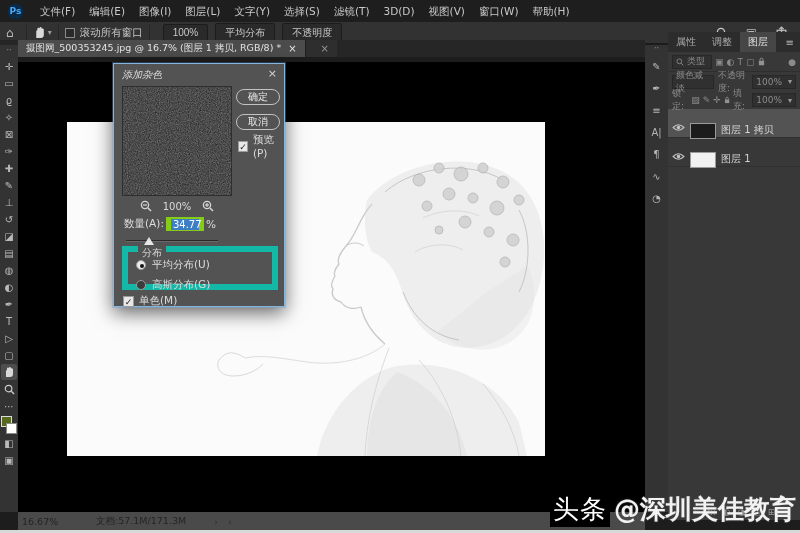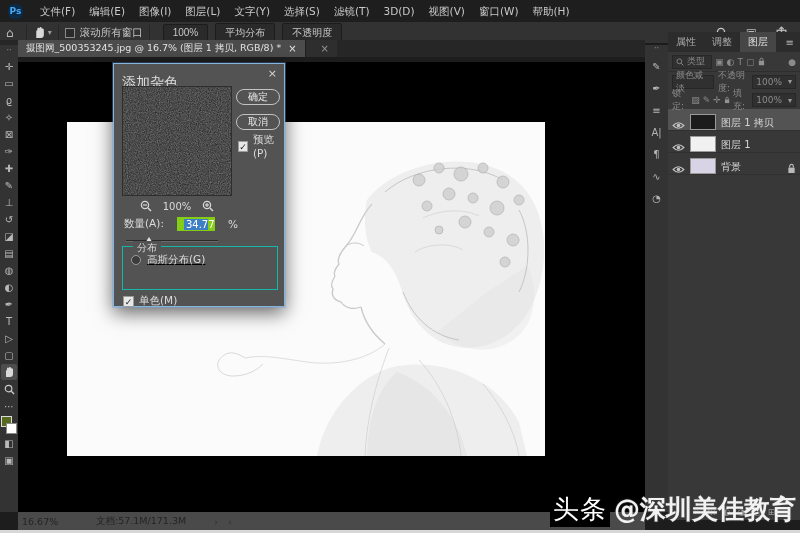--- a/index.html
+++ b/index.html
@@ -48,41 +48,41 @@
   #fg-swatch { position:absolute; left:0; top:0; width:11px; height:11px; border:1px solid #dcdcdc; }
   #bg-swatch { position:absolute; right:0; bottom:0; width:11px; height:11px; border:1px solid #8a8a8a; background:#fff; }
 
   
   #canvas-area { position:absolute; left:18px; top:62px; width:627px; height:450px; background:#000; }
   #document { position:absolute; left:49px; top:60px; width:478px; height:334px; background:#fbfbfb; }
 
   
   #dialog { position:absolute; left:113px; top:63px; width:172px; height:244px; background:#535353;
     border:1px solid #84b6dd; box-shadow:0 0 0 1px rgba(110,160,210,.35), 0 6px 18px rgba(0,0,0,.6); z-index:30; }
-  #dialog-title { position:absolute; left:8px; top:10px; font-size:14px; color:#dedede; }
+  #dialog-title { position:absolute; left:8px; top:4px; font-size:10px; color:#dedede;font-style:italic; }
   #dialog-close { position:absolute; right:7px; top:3px; font-size:11px; color:#d5d5d5; }
   #noise-preview { position:absolute; left:8px; top:22px; width:110px; height:110px; border:1px solid #2e2e2e; background:#161616; overflow:hidden; }
   .dlg-btn { position:absolute; left:122px; width:44px; height:16px; border:1px solid #c2c2c2; border-radius:9px;
     background:transparent; color:#e8e8e8; font-size:10px; display:flex; align-items:center; justify-content:center; }
   #btn-ok { top:25px; }
   #btn-cancel { top:50px; }
   .dlg-check { width:11px; height:11px; background:#e8e8e8; border:1px solid #9b9b9b; color:#1c1c1c;
     font-size:9px; line-height:11px; text-align:center; display:inline-block; }
   #preview-row { position:absolute; left:124px; top:69px; display:flex; align-items:center; gap:5px; }
   .dlg-label { font-size:10.5px; color:#dcdcdc; }
   #zoom-row { position:absolute; left:8px; top:136px; width:110px; display:flex; align-items:center; justify-content:space-between; padding:0 18px; }
   #zoom-level { color:#dadada; font-size:10px; }
-  #amount-row { position:absolute; left:10px; top:153px; display:flex; align-items:center; gap:13px; }
-  #amount-input { width:38px; height:14px; background:#2c2c2c; border:7px solid #84cc16; display:flex; align-items:center; }
+  #amount-row { position:absolute; left:10px; top:153px; display:flex; align-items:center; gap:2px; }
+  #amount-input { width:38px; height:14px; background:#2c2c2c; border:5px solid #84cc16; display:flex; align-items:center; }
   #amount-value { background:#3d7ec4; color:#fff; font-size:10px; padding:0 2px; width:100%; text-align:left; }
   #slider { position:absolute; left:12px; top:172px; width:92px; height:10px; }
   #slider-track { position:absolute; left:0; top:4px; width:100%; height:2px; background:#2a2a2a; border-bottom:1px solid #6a6a6a; }
   #slider-thumb { position:absolute; left:18px; top:1px; width:0; height:0;
     border-left:5px solid transparent; border-right:5px solid transparent; border-bottom:8px solid #e6e6e6; }
-  #dist-group { position:absolute; left:8px; top:182px; width:156px; height:44px; border:1px solid #14b8a6;text-decoration:underline; }
+  #dist-group { position:absolute; left:8px; top:182px; width:156px; height:44px; border:6px solid #14b8a6; }
   #dist-legend { position:absolute; left:10px; top:-6px; background:#535353; padding:0 4px; font-size:10px; color:#dcdcdc; }
   .radio-row { display:flex; align-items:center; gap:6px; margin:6px 0 0 8px; }
   .radio { width:10px; height:10px; border-radius:50%; border:1px solid #9b9b9b; background:#3c3c3c; position:relative; }
   .radio.sel { background:#ececec; }
   .radio.sel::after { content:""; position:absolute; left:3px; top:3px; width:4px; height:4px; border-radius:50%; background:#141414; }
   #mono-row { position:absolute; left:9px; top:230px; display:flex; align-items:center; gap:5px; }
 
   
   #right-strip { position:absolute; left:645px; top:45px; width:23px; height:467px; background:#333333;
     display:flex; flex-direction:column; align-items:center; }
@@ -94,21 +94,21 @@
   #panel-menu { margin-left:auto; color:#b0b0b0; font-size:10px; padding-right:6px; }
   .dim { color:#8b8b8b; }
   #filter-row { display:flex; align-items:center; height:20px; padding:0 4px; gap:3px; border-bottom:1px solid #2e2e2e; }
   #filter-search { display:flex; align-items:center; gap:3px; background:#303030; border:1px solid #272727;
     height:14px; padding:0 3px; font-size:9px; color:#8b8b8b; width:40px; }
   .mini-ic { font-size:9px; color:#8b8b8b; }
   #blend-row { display:flex; align-items:center; height:19px; padding:0 4px; gap:4px; }
   .mini-select { background:#303030; border:1px solid #272727; font-size:9px; color:#8b8b8b;
     height:14px; display:flex; align-items:center; padding:0 3px; gap:4px; }
   #lock-row { display:flex; align-items:center; height:18px; padding:0 4px; gap:3px; font-size:9px; color:#8b8b8b; }
-  .layer-row { display:flex; align-items:flex-end; height:22px; gap:5px; padding:0 4px; border-bottom:1px solid #303030; font-size:10px; color:#d6d6d6; }
+  .layer-row { display:flex; align-items:flex-start; height:22px; gap:5px; padding:14px 4px; border-bottom:1px solid #303030; font-size:10px; color:#d6d6d6; }
   .layer-row.selected { background:#535353; }
   .layer-thumb { width:26px; height:16px; border:1px solid #9a9a9a; }
   #thumb-1 { background:#1c1c1c; }
   #thumb-2 { background:#f1f1f1; }
   #thumb-3 { background:#d9d3e6; }
   .layer-lock { margin-left:auto; }
   #panel-bottom { position:absolute; left:0; bottom:3px; width:100%; display:flex; gap:7px; justify-content:center;
     color:#9a9a9a; font-size:9px; }
 
   
@@ -343,20 +343,24 @@
       </span>
       <span class="dlg-label">%</span>
     </div>
     <div id="slider">
       <div id="slider-track"></div>
       <div id="slider-thumb"></div>
     </div>
     <div id="dist-group">
       <span id="dist-legend">分布</span>
       <div class="radio-row">
+        <span class="radio sel"></span>
+        <span class="dlg-label">平均分布(U)</span>
+      </div>
+      <div class="radio-row">
         <span class="radio"></span>
         <span class="dlg-label">高斯分布(G)</span>
       </div>
     </div>
     <div id="mono-row">
       <span class="dlg-check">✓</span>
       <span class="dlg-label">单色(M)</span>
     </div>
   </div>
 
@@ -425,30 +429,20 @@
       <span class="layer-thumb" id="thumb-1"></span>
       <span>图层 1 拷贝</span>
     </div>
     <div class="layer-row">
       <svg width="13" height="9">
           <use href="#i-eye"></use>
         </svg>
       <span class="layer-thumb" id="thumb-2"></span>
       <span>图层 1</span>
     </div>
-    <div class="layer-row">
-      <svg width="13" height="9">
-          <use href="#i-eye"></use>
-        </svg>
-      <span class="layer-thumb" id="thumb-3"></span>
-      <span>背景</span>
-      <svg class="layer-lock" width="9" height="11">
-          <use href="#i-lock"></use>
-        </svg>
-    </div>
     <div id="panel-bottom">
       <span>∞</span>
       <span>fx</span>
       <span>◐</span>
       <span>◑</span>
       <span>▢</span>
       <span>⊞</span>
     </div>
   </div>
 

